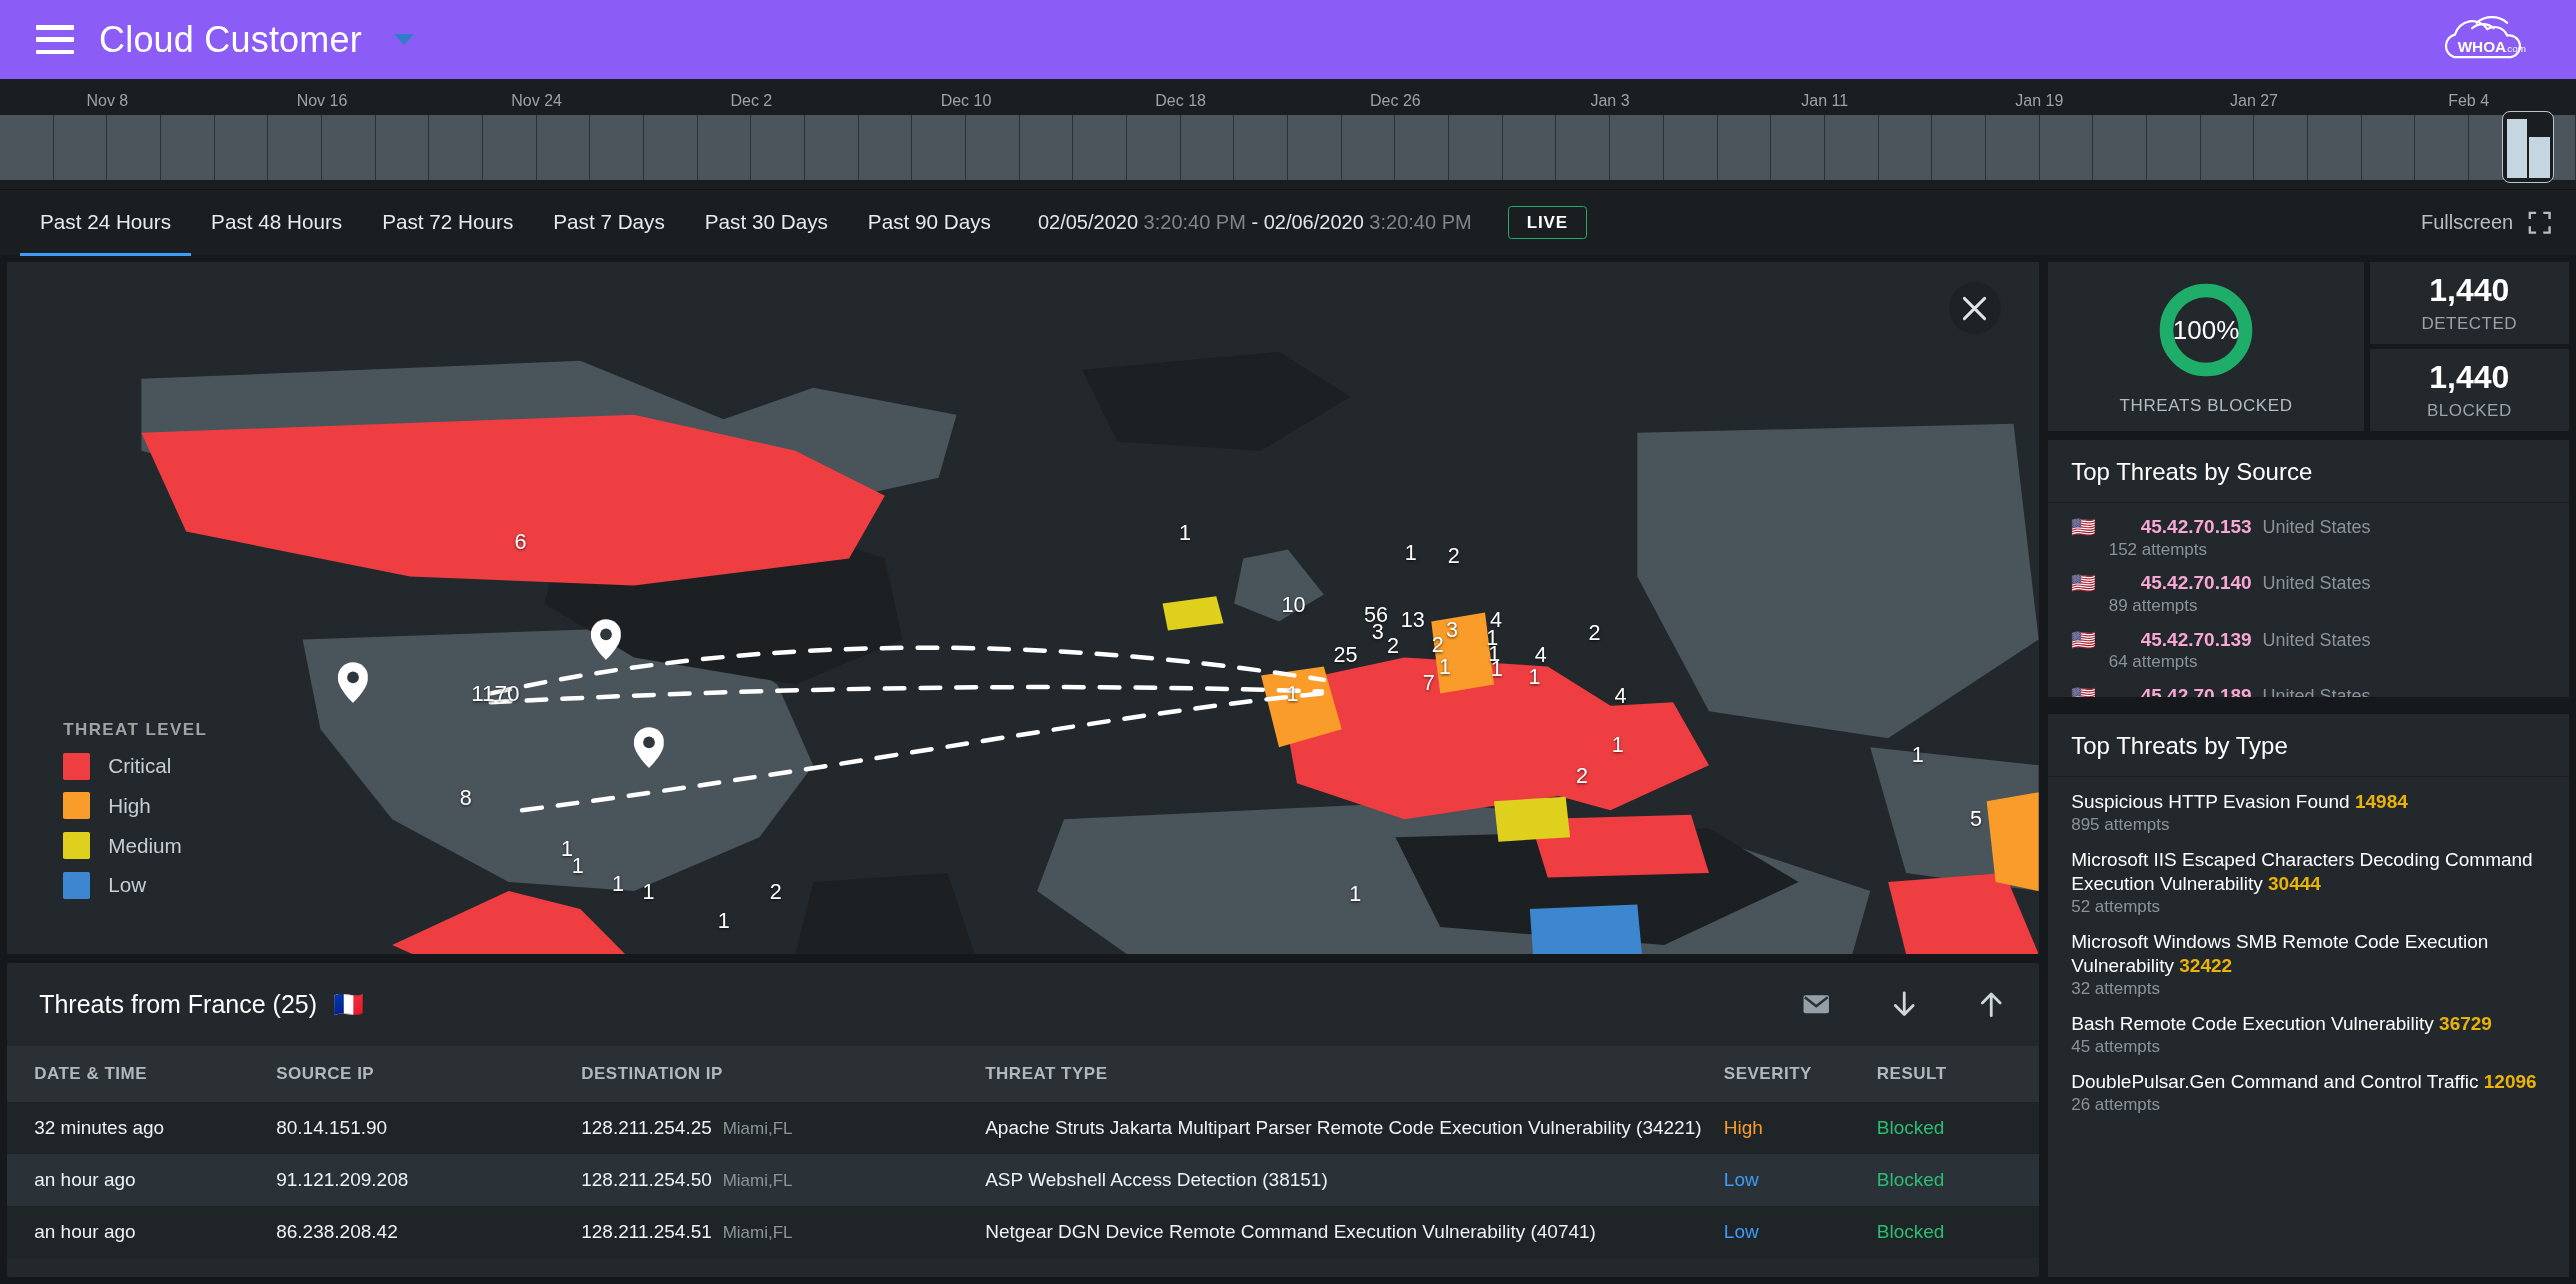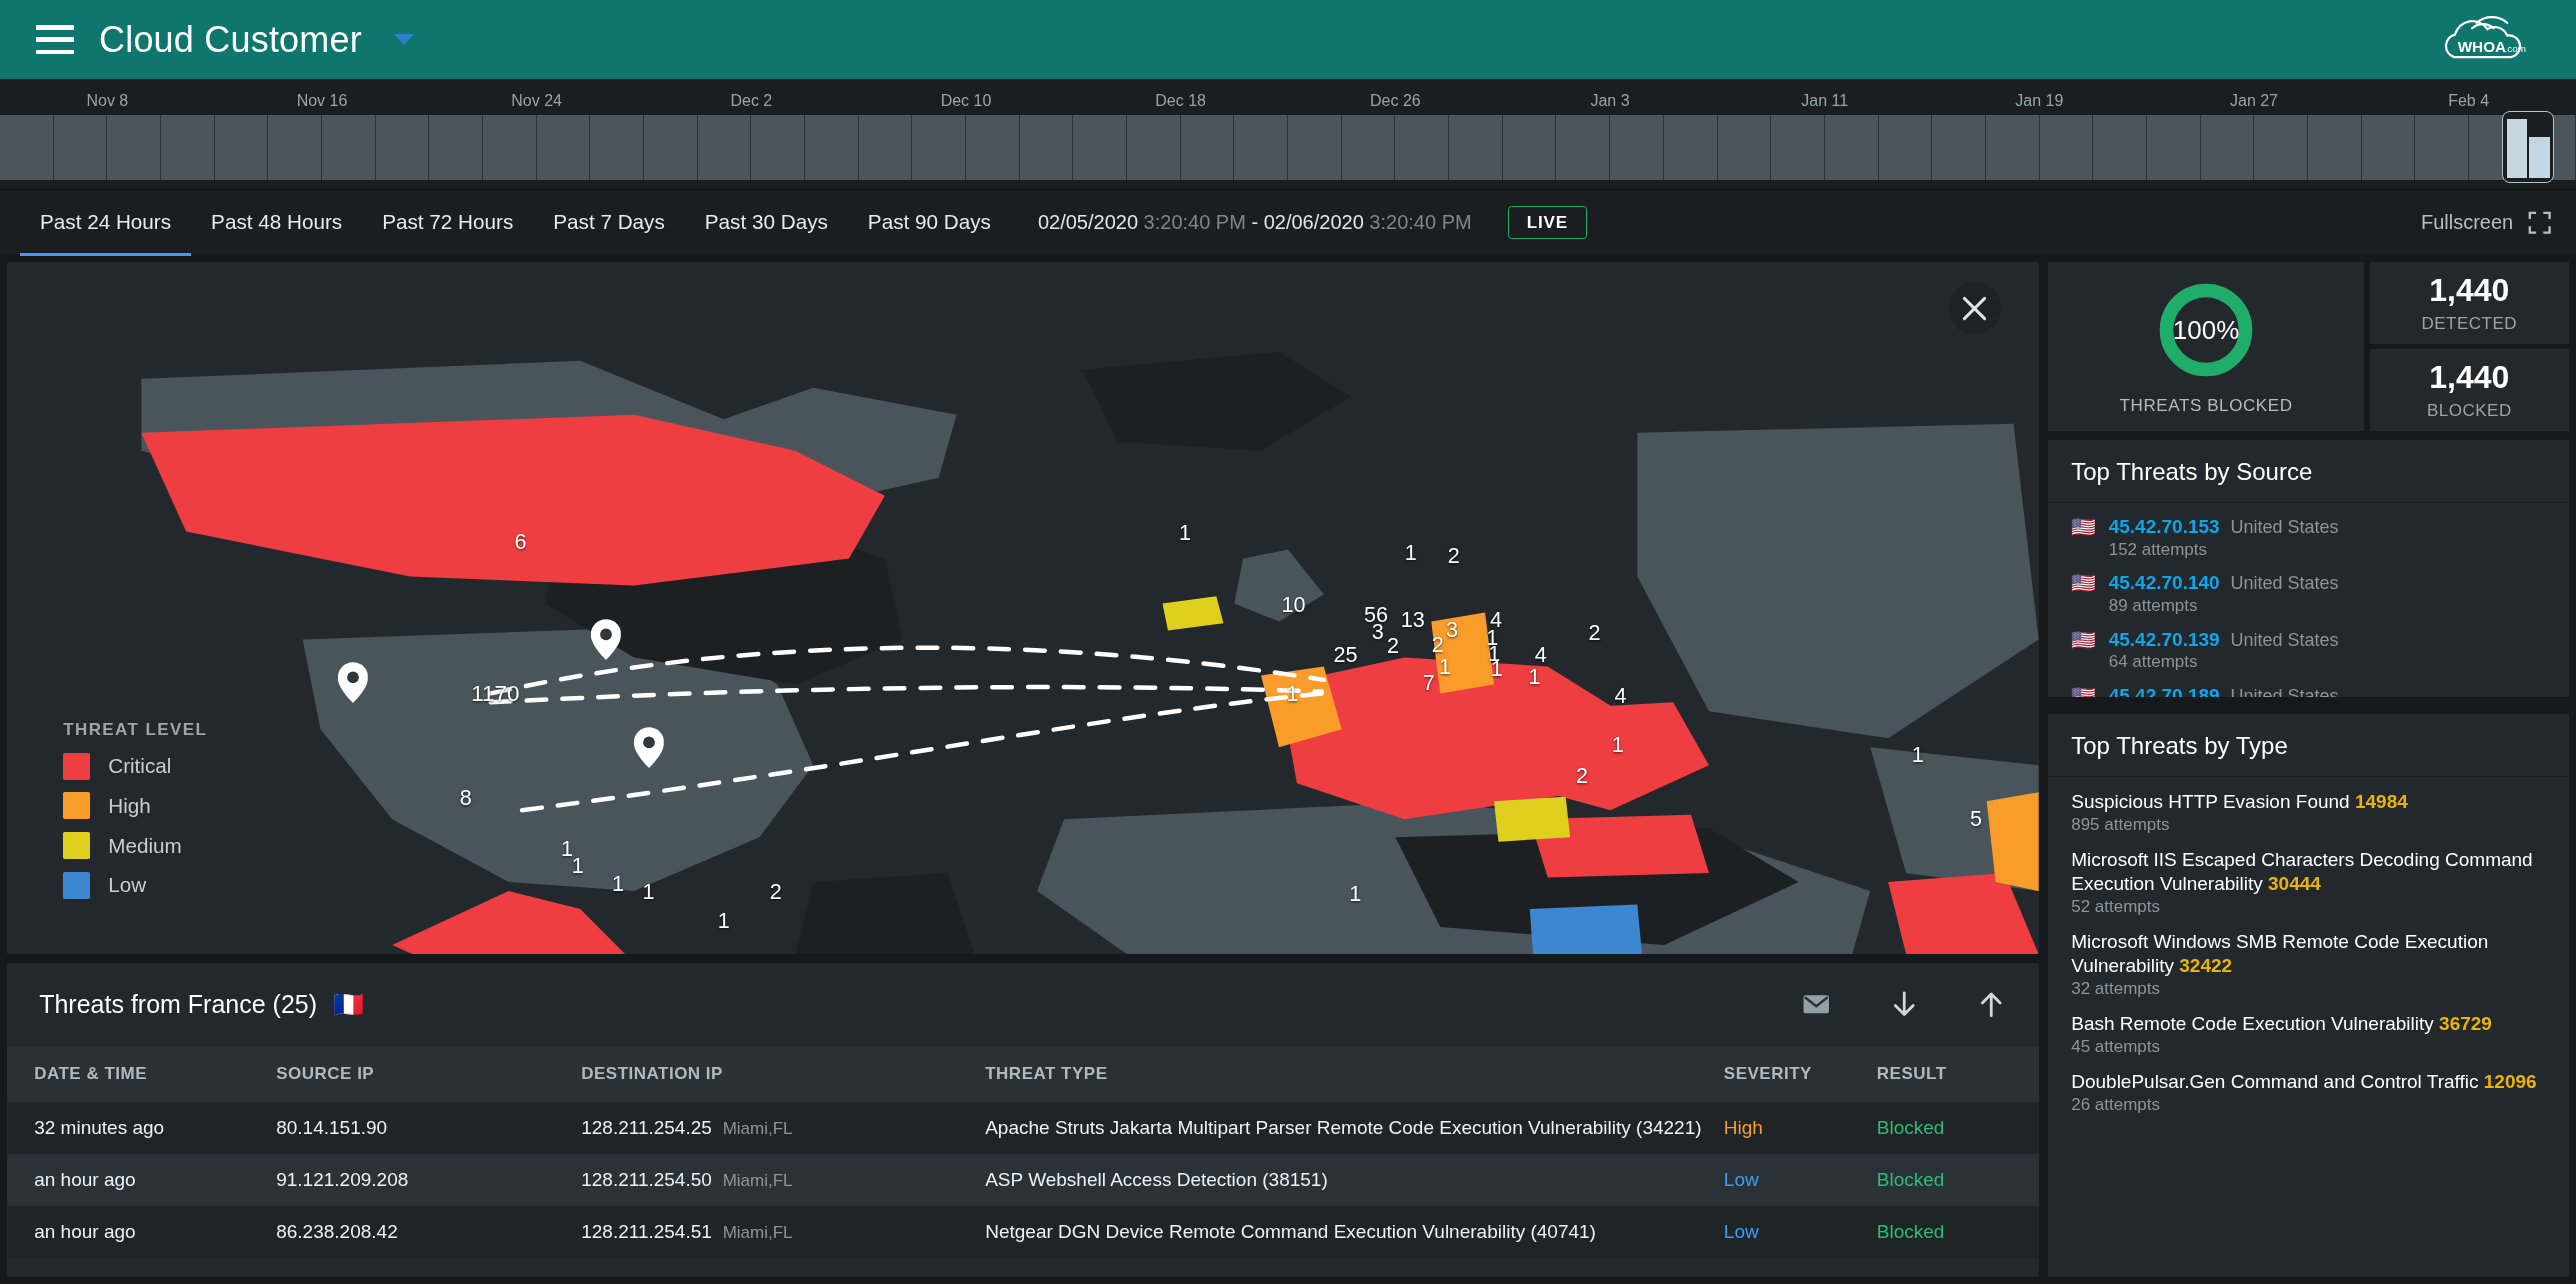--- a/index.html
+++ b/index.html
@@ -5,21 +5,21 @@
   * { box-sizing: border-box; margin: 0; padding: 0; }
   html, body {
     width: 2576px; height: 1284px;
     background: #16191c;
     font-family: "Liberation Sans", sans-serif;
     overflow: hidden;
   }
 
   
   .topbar {
-    height: 79px; background: #0f766e;
+    height: 79px; background: #8b5cf6;
     display: flex; align-items: center; padding: 0 36px;
     position: relative;
   }
   .hamburger { width: 38px; height: 29px; display:flex; flex-direction:column; justify-content:space-between; cursor:pointer; margin-right: 25px;}
   .hamburger span { display:block; height:4.5px; background:#fff; border-radius:0.9px; }
   .app-title { color:#fff; font-size: 36px; font-weight: 400; letter-spacing:0.2px; }
   .title-caret { margin-left: 32px; width:0;height:0;border-left:10px solid transparent;border-right:10px solid transparent;border-top:11.7px solid #2f7ec9; cursor:pointer;}
   .logo { position:absolute; right:30.5px; top:50%; transform:translateY(-50%); width:119px; height:49px; }
 
   
@@ -96,21 +96,21 @@
   .statnum { color:#fff; font-size:32px; font-weight:700; }
   .statlbl { color:#9aa3aa; font-size:17px; letter-spacing:0.5px; margin-top:5.4px;}
 
   .panel { background:#23282c; display:flex; flex-direction:column; overflow:hidden; }
   .panel.src { height:257px; }
   .panel.type { flex:1; min-height:0;margin-top:8px; }
   .panel-head { padding:18px 23.4px 16px; color:#fff; font-size:24px; border-bottom:0.9px solid #1a1e21;}
   .panel-body { flex:1; overflow:hidden; padding:12.6px 23.4px 0; }
   .srcitem { display:flex; align-items:flex-start; margin-bottom:12.6px;}
   .srcflag { font-size:20px; margin-right:12.6px; line-height:1.1; }
-  .srcip { color:#0ea5e9; font-size:19px; font-weight:700;}
+  .srcip { color:#f9a8d4; font-size:19px; font-weight:700;margin-left:32px;}
   .srccountry { color:#8b949b; font-size:18px; margin-left:10.8px;}
   .srcatt { color:#8b949b; font-size:17px; margin-top:1.8px;}
   .typeitem { margin-bottom:12.6px; }
   .typename { color:#fff; font-size:19px; line-height:1.25;}
   .typeid { color:#eab308; font-weight:700; }
   .typeatt { color:#8b949b; font-size:17px; margin-top:1.8px;}
 </style>
 </head>
 <body>
 

